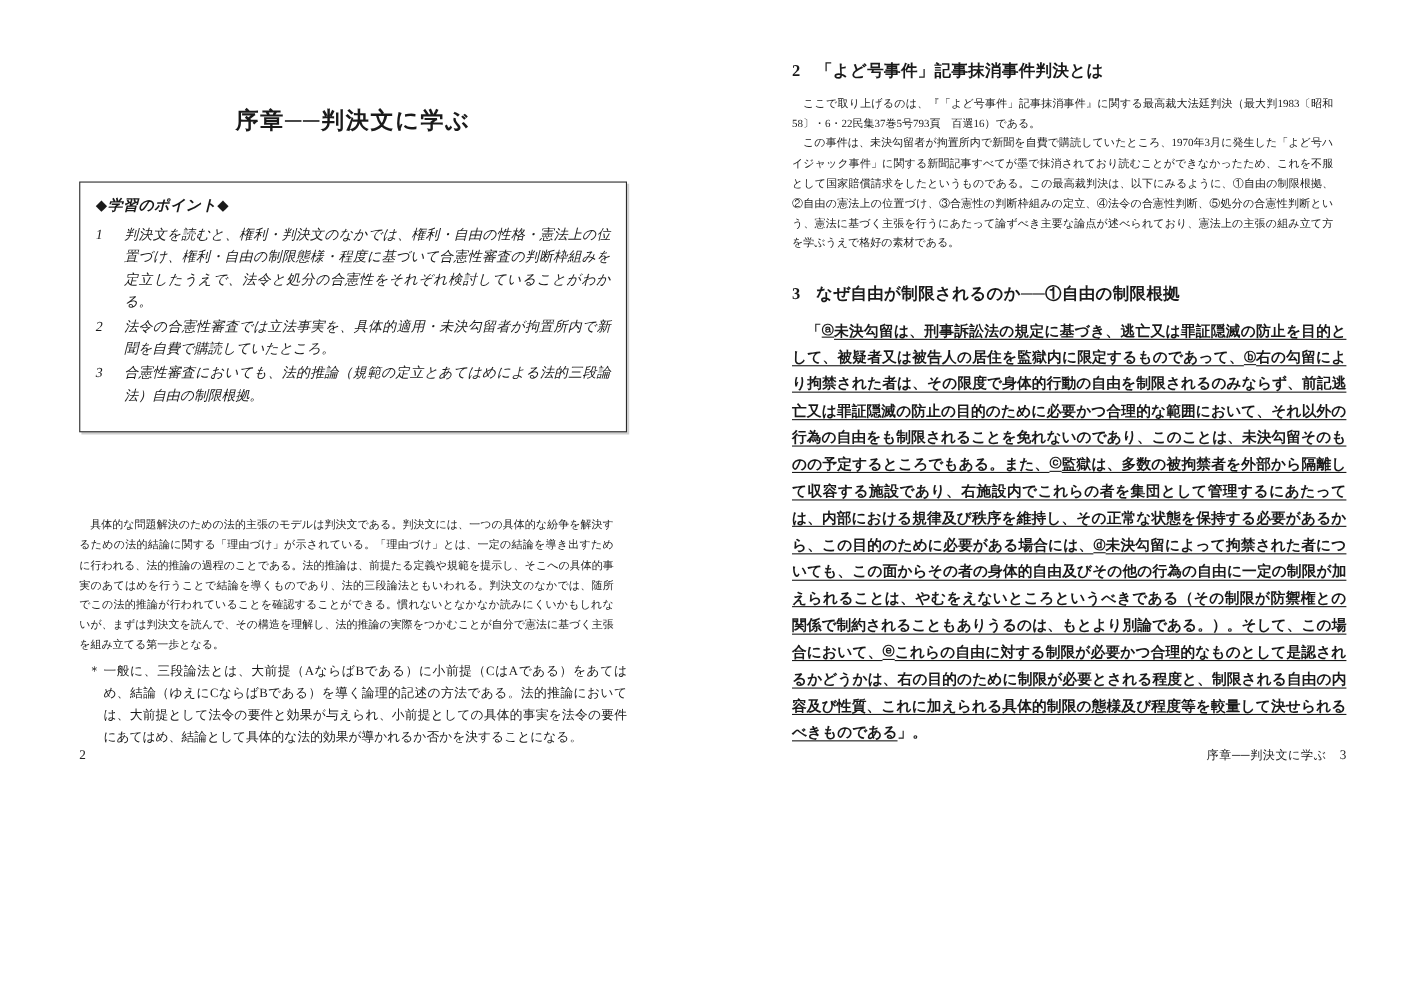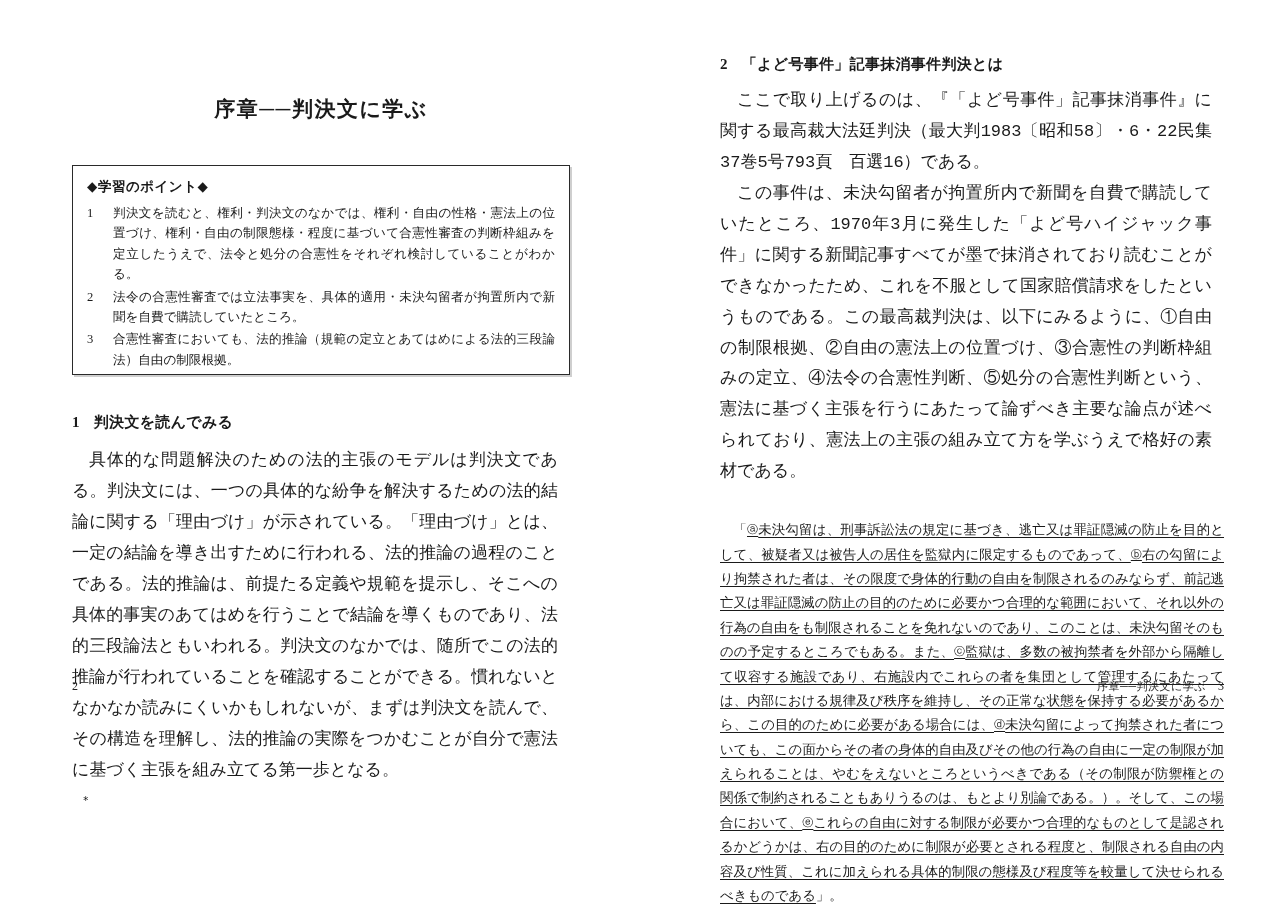--- a/index.html
+++ b/index.html
@@ -38,23 +38,24 @@
     text-align: center;
     font-size: 21px;
     font-weight: bold;
     letter-spacing: 1.5px;
     margin: 0 0 42px 0;
     font-family: "Liberation Serif", "DejaVu Serif", serif;
   }
 
   .point-box {
     border: 1px solid #2a2a2a;
-    padding: 12px 14px 2px 14px;
+    padding: 12px 14px 20px 14px;
     box-shadow: 2px 2px 0 0 #cfcfcf;
-    margin-bottom: 38px;
+    margin-bottom: 76px;
+    font-style: italic;
   }
   .point-title {
     font-weight: bold;
     font-size: 13.5px;
     margin: 0 0 7px 0;
     letter-spacing: 0.5px;
   }
   .point-item {
     display: flex;
     font-size: 12.6px;
@@ -76,26 +77,25 @@
     font-weight: bold;
     margin: 0 0 14px 0;
     letter-spacing: 0.3px;
   }
   h2.sec .num {
     display: inline-block;
     margin-right: 14px;
   }
 
   p.body {
-    font-size: 17px;
+    font-size: 10px;
     line-height: 1.82;
     margin: 0 12px 0 0;
     text-align: justify;
     text-indent: 1em;
-    font-family: Liberation Mono, monospace;
   }
 
   .footnote {
     margin-top: 5px;
     font-size: 11.6px;
     line-height: 1.72;
     text-align: justify;
     padding-left: 22px;
     position: relative;
   }
@@ -108,20 +108,21 @@
   
   .page-right h2.sec { margin-bottom: 12px; }
   .page-right p.body { margin-bottom: 0; }
 
   .quote {
     font-size: 13.4px;
     line-height: 1.82;
     text-align: justify;
     text-indent: 1em;
     margin: 4px 0 0 0;
+    font-weight: bold;
   }
   .quote .u {
     text-decoration: underline;
     text-underline-offset: 3px;
   }
   .marker {
     font-size: 0.82em;
     vertical-align: 0.1em;
   }
   .spacer-26 { height: 26px; }
@@ -164,44 +165,45 @@
       <div class="point-item">
         <span class="point-num">2</span>
         <span class="point-text">法令の合憲性審査では立法事実を、具体的適用・未決勾留者が拘置所内で新聞を自費で購読していたところ。</span>
       </div>
       <div class="point-item">
         <span class="point-num">3</span>
         <span class="point-text">合憲性審査においても、法的推論（規範の定立とあてはめによる法的三段論法）自由の制限根拠。</span>
       </div>
     </div>
 
-    <h2 class="sec">
-      <span class="num">1</span><span>判決文を読んでみる</span>
-    </h2>
 
     <p class="body">具体的な問題解決のための法的主張のモデルは判決文である。判決文には、一つの具体的な紛争を解決するための法的結論に関する「理由づけ」が示されている。「理由づけ」とは、一定の結論を導き出すために行われる、法的推論の過程のことである。法的推論は、前提たる定義や規範を提示し、そこへの具体的事実のあてはめを行うことで結論を導くものであり、法的三段論法ともいわれる。判決文のなかでは、随所でこの法的推論が行われていることを確認することができる。慣れないとなかなか読みにくいかもしれないが、まずは判決文を読んで、その構造を理解し、法的推論の実際をつかむことが自分で憲法に基づく主張を組み立てる第一歩となる。</p>
 
     <div class="footnote">
       <span class="star">＊</span>
+      <span>一般に、三段論法とは、大前提（AならばBである）に小前提（CはAである）をあてはめ、結論（ゆえにCならばBである）を導く論理的記述の方法である。法的推論においては、大前提として法令の要件と効果が与えられ、小前提としての具体的事実を法令の要件にあてはめ、結論として具体的な法的効果が導かれるか否かを決することになる。</span>
     </div>
 
     <div class="folio folio-left">2</div>
   </div>
 
   <div class="page page-right">
 
     <h2 class="sec">
       <span class="num">2</span><span>「よど号事件」記事抹消事件判決とは</span>
     </h2>
 
     <p class="body">ここで取り上げるのは、『「よど号事件」記事抹消事件』に関する最高裁大法廷判決（最大判1983〔昭和58〕・6・22民集37巻5号793頁　百選16）である。</p>
     <p class="body">この事件は、未決勾留者が拘置所内で新聞を自費で購読していたところ、1970年3月に発生した「よど号ハイジャック事件」に関する新聞記事すべてが墨で抹消されており読むことができなかったため、これを不服として国家賠償請求をしたというものである。この最高裁判決は、以下にみるように、①自由の制限根拠、②自由の憲法上の位置づけ、③合憲性の判断枠組みの定立、④法令の合憲性判断、⑤処分の合憲性判断という、憲法に基づく主張を行うにあたって論ずべき主要な論点が述べられており、憲法上の主張の組み立て方を学ぶうえで格好の素材である。</p>
 
     <div class="spacer-26"></div>
 
+    <h2 class="sec">
+      <span class="num">3</span><span>なぜ自由が制限されるのか──①自由の制限根拠</span>
+    </h2>
 
     <p class="quote" id="quote-block"><span>「</span><span class="u marker">ⓐ</span><span class="u">未決勾留は、刑事訴訟法の規定に基づき、逃亡又は罪証隠滅の防止を目的として、被疑者又は被告人の居住を監獄内に限定するものであって、</span><span class="u marker">ⓑ</span><span class="u">右の勾留により拘禁された者は、その限度で身体的行動の自由を制限されるのみならず、前記逃亡又は罪証隠滅の防止の目的のために必要かつ合理的な範囲において、それ以外の行為の自由をも制限されることを免れないのであり、このことは、未決勾留そのものの予定するところでもある。また、</span><span class="u marker">ⓒ</span><span class="u">監獄は、多数の被拘禁者を外部から隔離して収容する施設であり、右施設内でこれらの者を集団として管理するにあたっては、内部における規律及び秩序を維持し、その正常な状態を保持する必要があるから、この目的のために必要がある場合には、</span><span class="u marker">ⓓ</span><span class="u">未決勾留によって拘禁された者についても、この面からその者の身体的自由及びその他の行為の自由に一定の制限が加えられることは、やむをえないところというべきである（その制限が防禦権との関係で制約されることもありうるのは、もとより別論である。）。そして、この場合において、</span><span class="u marker">ⓔ</span><span class="u">これらの自由に対する制限が必要かつ合理的なものとして是認されるかどうかは、右の目的のために制限が必要とされる程度と、制限される自由の内容及び性質、これに加えられる具体的制限の態様及び程度等を較量して決せられるべきものである</span><span>」。</span></p>
 
     <div class="folio folio-right">
       <span class="folio-running">序章──判決文に学ぶ</span>
       <span>3</span>
     </div>
   </div>
 
 </div>

